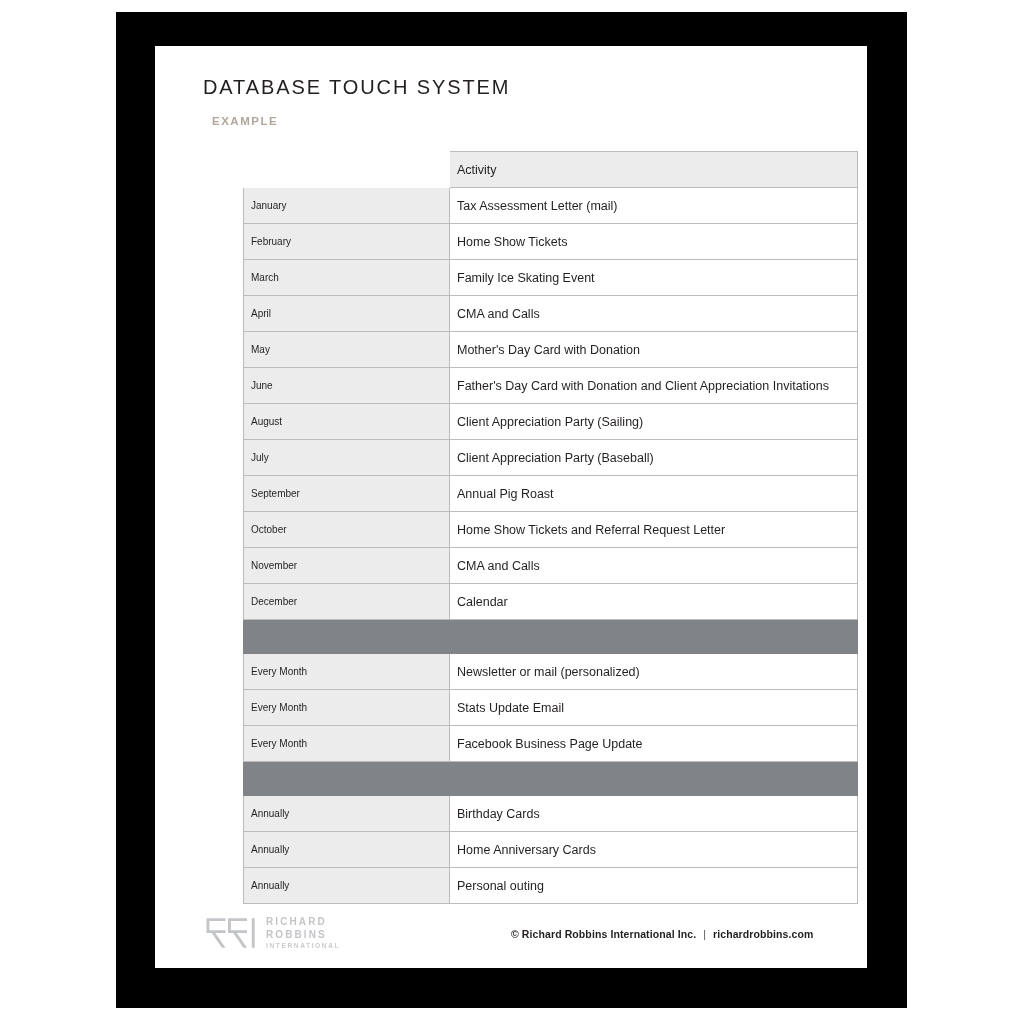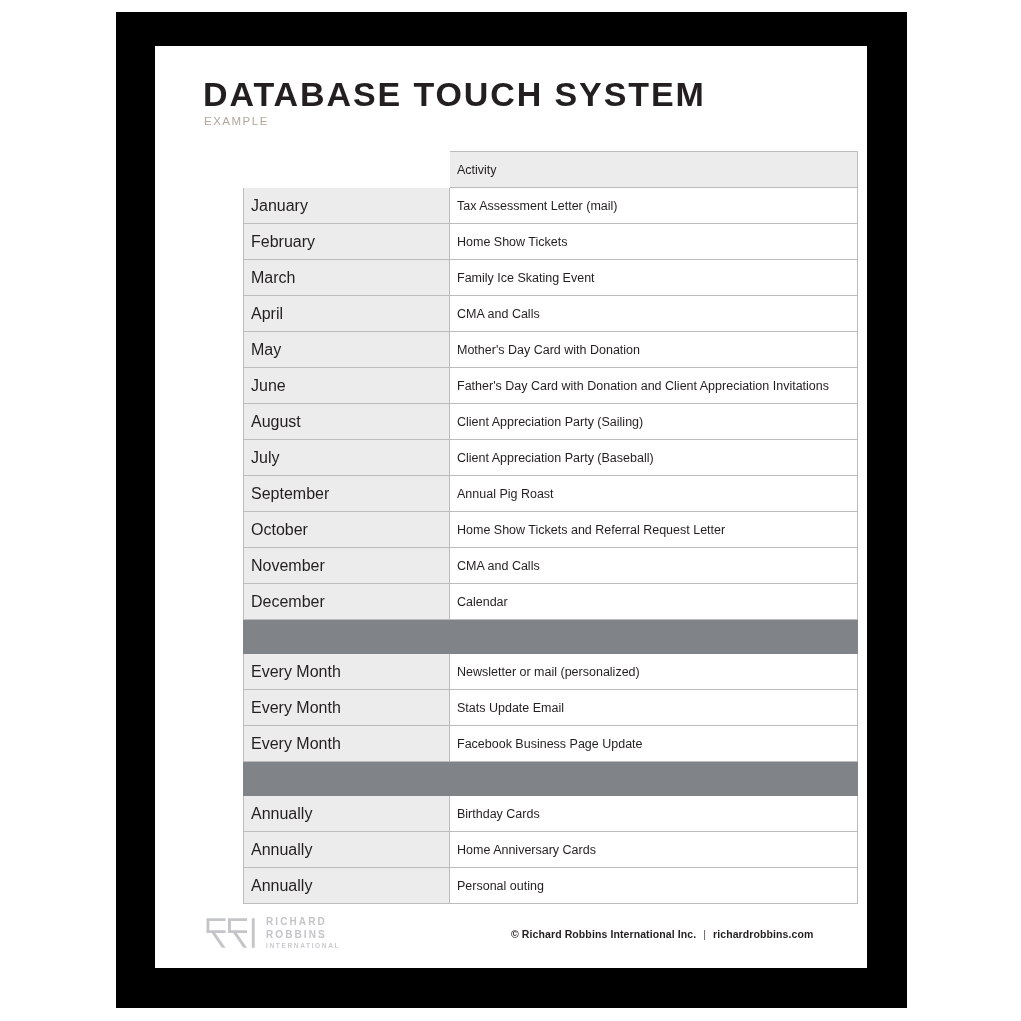--- a/index.html
+++ b/index.html
@@ -37,33 +37,33 @@
     height: 922px;
     background: #ffffff;
     overflow: hidden;
   }
 
   
   .page-title {
     position: absolute;
     left: 48px;
     top: 31px;
-    font-size: 34px;
-    font-weight: bold;
+    font-size: 20px;
+    font-weight: normal;
     letter-spacing: 1.9px;
     color: #231f20;
     white-space: nowrap;
     line-height: 1;
   }
   .page-subtitle {
     position: absolute;
-    left: 49px;
+    left: 57px;
     top: 70px;
     font-size: 11.5px;
-    font-weight: normal;
+    font-weight: bold;
     letter-spacing: 1.5px;
     color: #b3a69b;
     white-space: nowrap;
     line-height: 1;
   }
 
   
   .table-wrap {
     position: absolute;
     left: 48px;
@@ -102,21 +102,21 @@
   .hdr-activity {
     background: #ececec;
     font-weight: bold;
     font-size: 12.5px;
   }
 
   
   td.period {
     background: #ececec;
     font-weight: bold;
-    font-size: 16px;
+    font-size: 10px;
     padding-left: 8px;
   }
   td.activity {
     background: #ffffff;
     font-weight: normal;
     font-size: 12.5px;
     padding-left: 8px;
     margin-top: 25px;
   }
 

